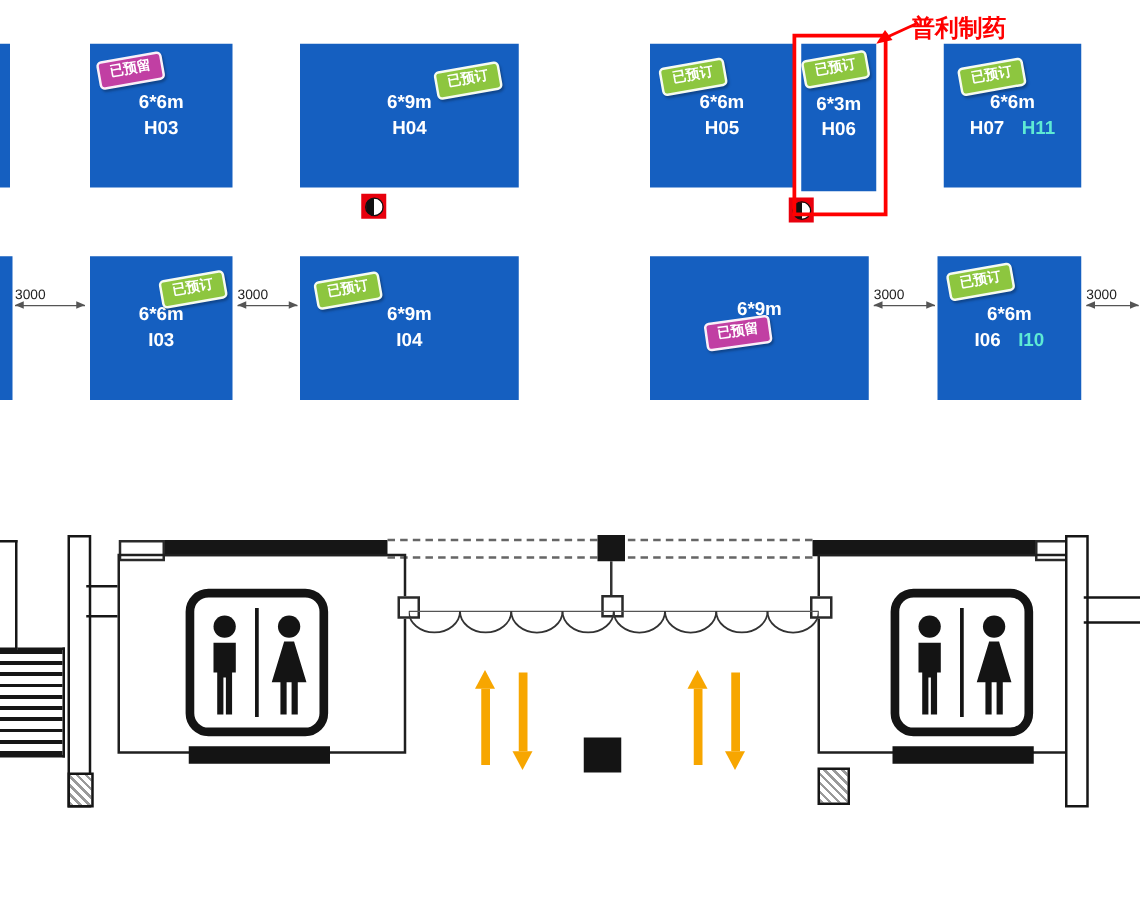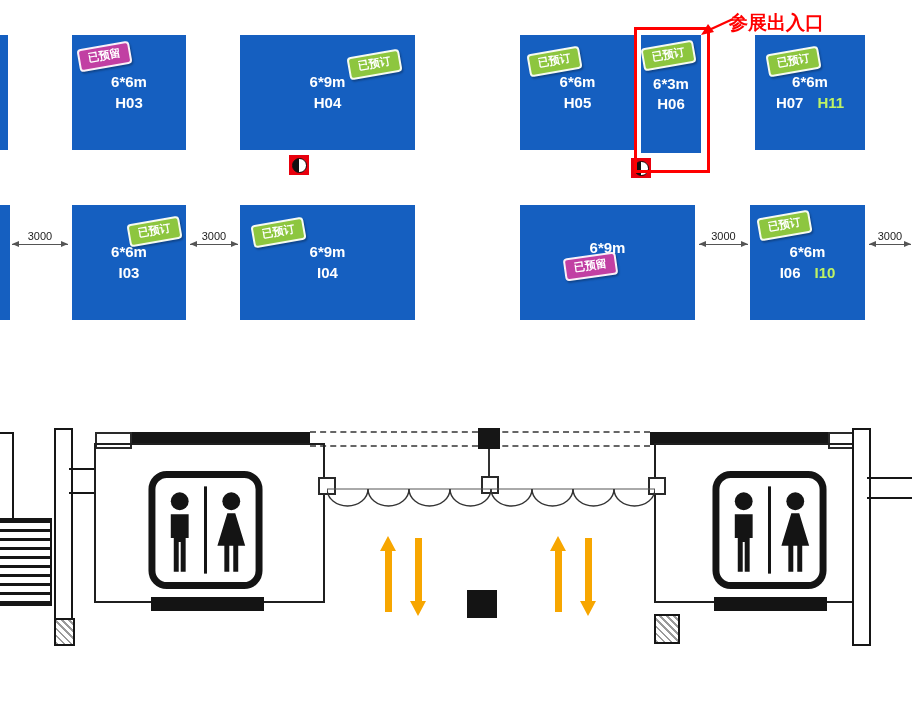--- a/index.html
+++ b/index.html
@@ -15,41 +15,41 @@
   .b-h04{left:240px;top:35px;width:175px;height:115px;}
   .b-h05{left:520px;top:35px;width:115px;height:115px;}
   .b-h06{left:641px;top:35px;width:60px;height:118px;}
   .b-h07{left:755px;top:35px;width:110px;height:115px;}
   .b-sliver-i{left:0;top:205px;width:10px;height:115px;}
   .b-i03{left:72px;top:205px;width:114px;height:115px;}
   .b-i04{left:240px;top:205px;width:175px;height:115px;}
   .b-iun{left:520px;top:205px;width:175px;height:115px;}
   .b-i06{left:750px;top:205px;width:115px;height:115px;}
   .bid-row{display:flex;gap:14px;justify-content:center;}
-  .bid.alt{color:#bef264;}
+  .bid.alt{color:#5eead4;}
   .nudge-up{transform:translateY(-14px);}
 
   
   .badge{position:absolute;padding:2px 8px 3px;border-radius:4px;color:#fff;font-size:11px;
          font-weight:700;transform:rotate(-10deg);border:2px solid rgba(255,255,255,.92);
          box-shadow:1px 2px 2px rgba(0,0,0,.28);white-space:nowrap;line-height:1.25;}
   .badge.booked{background:var(--booked-green,#8dc63f);}
   .badge.reserved{background:var(--reserved-magenta,#c13fa3);}
   .bg-h03{left:6px;top:10px;}
   .bg-h04{left:108px;top:18px;}
   .bg-h05{left:8px;top:15px;}
   .bg-h06{left:1px;top:9px;}
   .bg-h07{left:12px;top:15px;}
   .bg-i03{left:56px;top:15px;}
   .bg-i04{left:12px;top:16px;}
   .bg-iun{left:44px;top:50px;transform:rotate(-8deg);}
   .bg-i06{left:8px;top:9px;}
 
   
-  .dim{position:absolute;display:flex;flex-direction:column;align-items:center;gap:2px;z-index:2;}
+  .dim{position:absolute;display:flex;flex-direction:column;gap:2px;z-index:2;}
   .dim-label{font-size:11px;color:#222;line-height:1;}
   .dim-line{position:relative;width:100%;height:1px;background:#555;}
   .dim-line::before{content:"";position:absolute;left:0;top:-3px;border-top:3.5px solid transparent;
         border-bottom:3.5px solid transparent;border-right:7px solid #555;}
   .dim-line::after{content:"";position:absolute;right:0;top:-3px;border-top:3.5px solid transparent;
         border-bottom:3.5px solid transparent;border-left:7px solid #555;}
   .d1{left:12px;top:231px;width:56px;}
   .d2{left:190px;top:231px;width:48px;}
   .d3{left:699px;top:231px;width:49px;}
   .d4{left:869px;top:231px;width:42px;}
@@ -219,21 +219,21 @@
   </div>
   <div class="utility u2">
     <span class="utility-glyph"></span>
   </div>
 
   <div class="highlight-box"></div>
   <svg class="annot-arrow" viewBox="0 0 36 22">
     <line x1="33" y1="3" x2="9" y2="14" stroke="var(--highlight-red,#ff0000)" stroke-width="2.4"></line>
     <polygon points="1,19 14,16 8,8" fill="var(--highlight-red,#ff0000)"></polygon>
   </svg>
-  <div class="annotation">参展出入口</div>
+  <div class="annotation">普利制药</div>
 
   <div class="wall wt-left"></div>
   <div class="wall wt-right"></div>
   <div class="wall-outline ol-left-ext"></div>
   <div class="wall-outline ol-right-ext"></div>
   <div class="dashed-band"></div>
   <div class="wall center-column"></div>
   <div class="column-stem"></div>
 
   <div class="room-outline room-left"></div>

